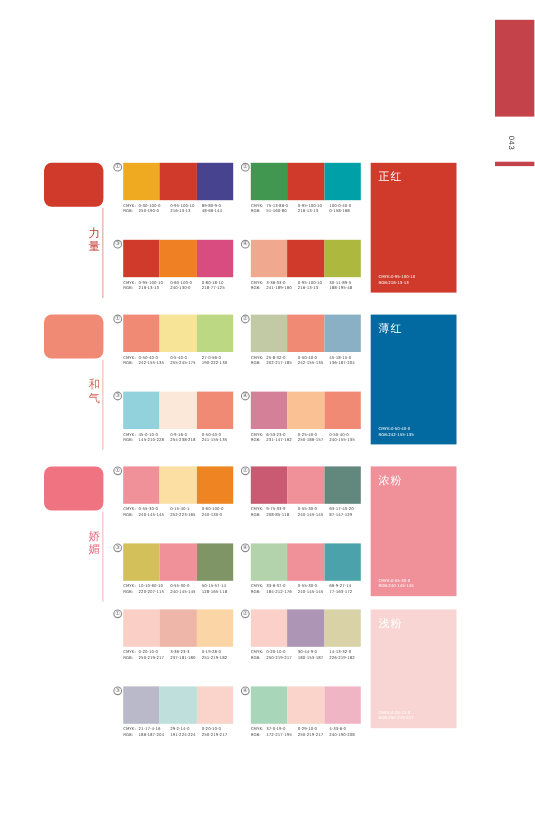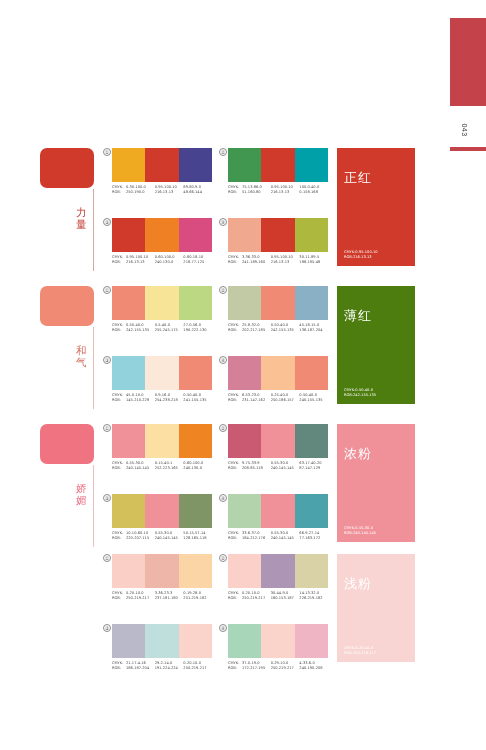--- a/index.html
+++ b/index.html
@@ -66,21 +66,21 @@
     width: 1px; height: 82px;
     background: #d8a79c;
   }
   .mood {
     position: absolute;
     left: 36px; top: 58px;
     width: 15px;
     font-size: 10.5px;
     line-height: 12px;
     letter-spacing: 0px;
-    text-align: left;
+    text-align: right;
     font-family: "DejaVu Sans", sans-serif;
   }
 
   
   .cell {
     position: absolute;
     width: 100px;
   }
   .cell .marker {
     position: absolute;
@@ -112,26 +112,25 @@
 
   
   .named {
     position: absolute;
     left: 337px;
     width: 78px;
   }
   .named .name {
     position: absolute;
     left: 7px; top: 6px;
-    font-size: 13px;
+    font-size: 10px;
     line-height: 15px;
     color: #ffffff;
     font-family: "DejaVu Sans", sans-serif;
     letter-spacing: 1px;
-    margin-top: 16px;
   }
   .named .meta {
     position: absolute;
     left: 7px; bottom: 6px;
     font-size: 3.6px;
     line-height: 5.2px;
     color: #ffffff;
     font-family: "DejaVu Sans", sans-serif;
     white-space: nowrap;
   }
@@ -335,21 +334,21 @@
               <span class="v">0-50-40-0</span>
             </div>
             <div class="row">
               <span class="tag">RGB:</span>
               <span class="v">231-147-162</span>
               <span class="v">250-186-157</span>
               <span class="v">240-155-135</span>
             </div>
           </div>
         </div>
-        <div class="named" style="background: #4d7c0f; top: 8px; height: 118px;">
+        <div class="named" style="background: #0369a1; top: 8px; height: 118px;">
           <div class="name">薄红</div>
           <div class="meta">
             <div>CMYK:0-50-40-0</div>
             <div>RGB:242-155-135</div>
           </div>
         </div>
       </div>
       <div class="group group-3">
         <div class="chip-col">
           <div class="chip" style="background: rgb(240, 115, 130);"></div>

